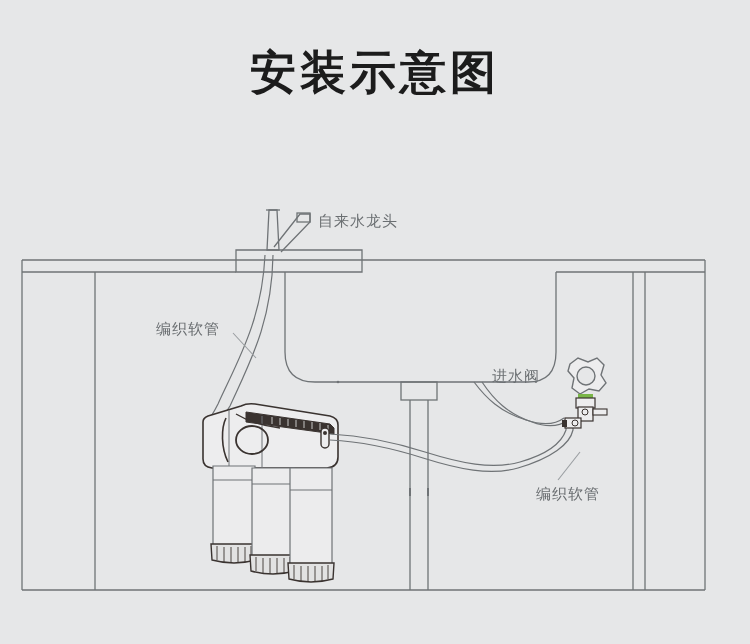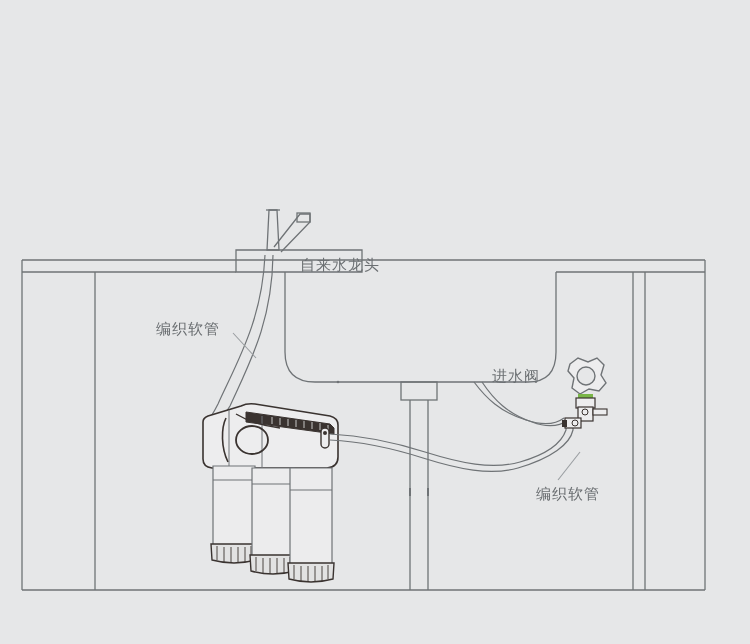--- a/index.html
+++ b/index.html
@@ -38,30 +38,31 @@
     top: 0;
   }
   .lbl {
     position: absolute;
     font-size: 15px;
     color: #6b6f72;
     font-family: "Liberation Sans", "DejaVu Sans", sans-serif;
     white-space: nowrap;
     letter-spacing: 1px;
   }
-  #lbl-faucet { left: 300px; top: 212px; margin-top: 44px; }
+  #lbl-faucet { left: 318px; top: 212px; }
   #lbl-hose-left { left: 156px; top: 320px; }
   #lbl-valve { left: 492px; top: 367px; }
   #lbl-hose-right { left: 536px; top: 485px; }
 </style>
 </head>
 <body>
 
 <div id="stage">
 
+  <div id="title">安装示意图</div>
 
   <svg id="diagram" width="750" height="644" viewBox="0 0 750 644">
 
     <defs>
       <clipPath id="clipPurifierTop">
         <path d="M203,418 L255,404 L336,417 L336,452 L203,452 Z"></path>
       </clipPath>
     </defs>
 
     <g fill="none" stroke="#6f7376" stroke-width="1.3">

